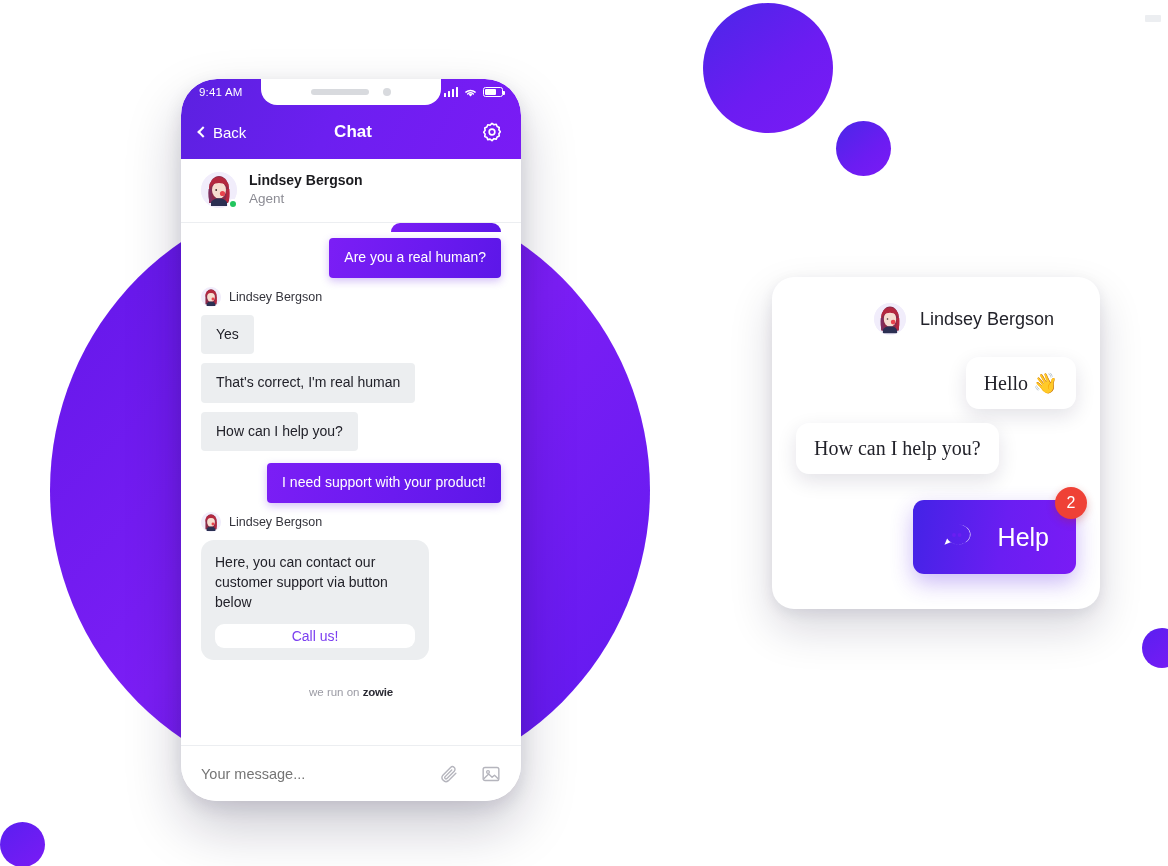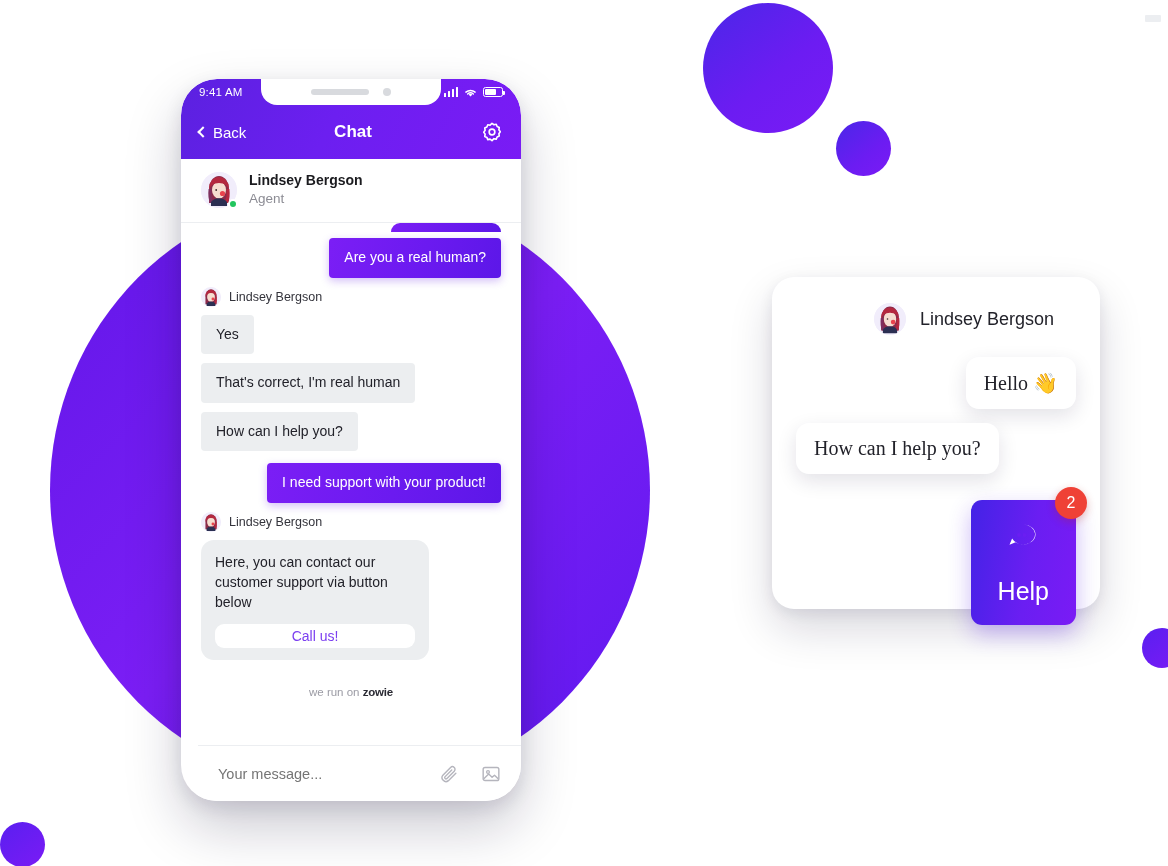--- a/index.html
+++ b/index.html
@@ -220,21 +220,21 @@
     position: absolute;
     left: 0; right: 0; bottom: 12px;
     text-align: center;
     font-size: 11.5px;
     color: #9b9ba4;
   }
   .run-on b { color: #2a2a33; font-weight: bold; letter-spacing: -0.2px; }
 
   .composer {
     position: absolute;
-    left: 17px; right: 0; bottom: 0;
+    left: 0; right: 0; bottom: 0;
     height: 56px;
     border-top: 1px solid #eceef1;
     display: flex; align-items: center;
     padding: 0 20px;
     background: #ffffff;
   }
   .composer-input { flex: 1; font-size: 14.5px; color: #a4a4ad; border: none; outline: none; background: transparent; font-family: inherit; }
   .composer-icons { display: flex; align-items: center; gap: 22px; }
   .ic { width: 20px; height: 20px; cursor: pointer; }
 
@@ -268,21 +268,20 @@
   .help-wrap { position: relative; }
   .help-btn {
     display: flex; align-items: center; gap: 22px;
     background: linear-gradient(100deg, #4323e6 0%, #6a1ef2 55%, #7a1bf5 100%);
     border-radius: 11px;
     padding: 19px 27px;
     color: #ffffff;
     font-size: 25px;
     cursor: pointer;
     box-shadow: 0 9px 22px rgba(82,28,228,0.30);
-    flex-direction: column;
   }
   .badge {
     position: absolute;
     right: -11px; top: -13px;
     width: 32px; height: 32px;
     border-radius: 50%;
     background: #ef4136;
     color: #fff;
     font-size: 16px;
     display: flex; align-items: center; justify-content: center;

